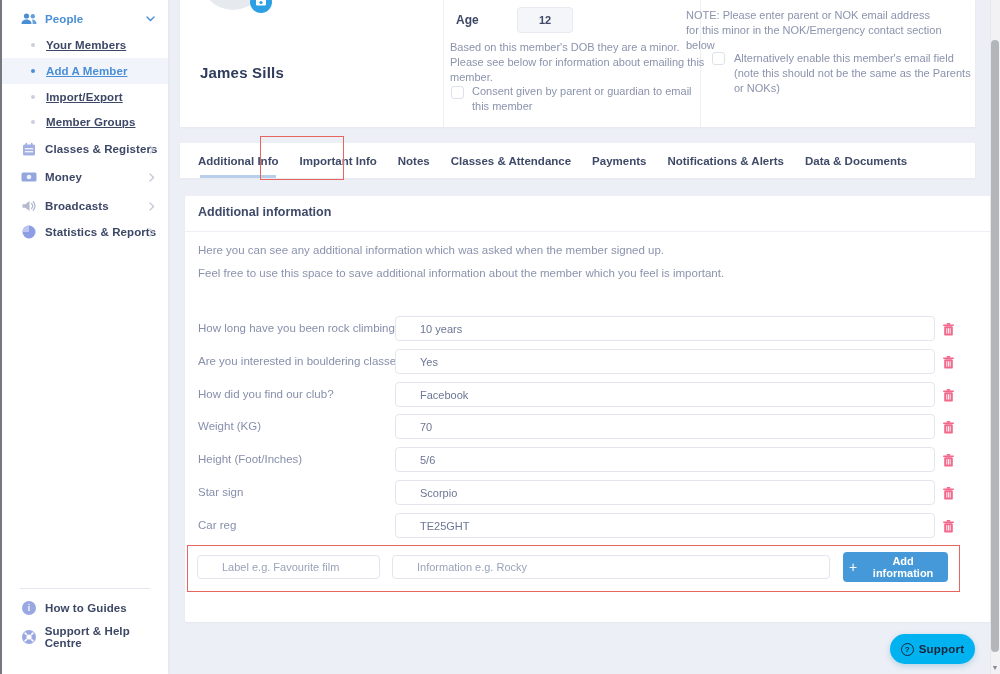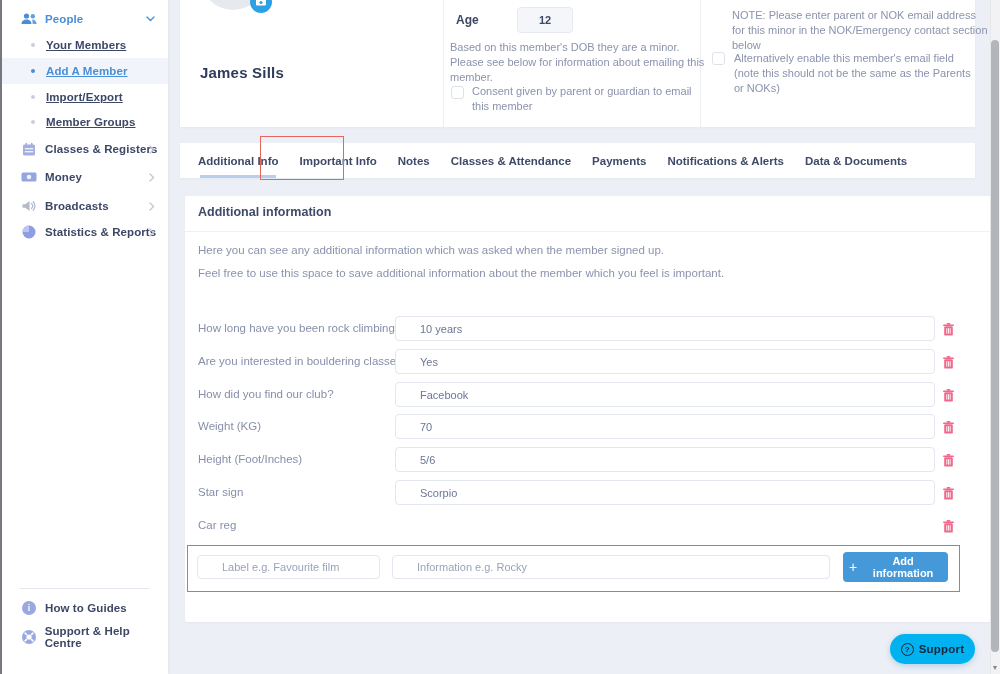--- a/index.html
+++ b/index.html
@@ -38,21 +38,21 @@
   .vdiv{position:absolute;top:0;width:1px;height:127px;background:#edeff4;}
   .age-label{position:absolute;left:276px;top:13px;font-size:12px;font-weight:700;color:#3d4766;}
   .age-box{position:absolute;left:337px;top:7px;width:56px;height:26px;background:#f5f6f9;
     border:1px solid #e8eaf1;border-radius:4px;box-sizing:border-box;
     display:flex;align-items:center;justify-content:center;font-size:11px;font-weight:600;color:#3d4766;}
   .muted{font-size:11px;color:#8b93ad;line-height:15px;}
   .minor-note{position:absolute;left:270px;top:40px;width:258px;}
   .cb{position:absolute;width:13px;height:13px;background:#fff;border:1px solid #dde1ea;border-radius:3px;box-sizing:border-box;}
   .consent-cb{left:271px;top:86px;}
   .consent-label{position:absolute;left:292px;top:84px;width:228px;}
-  .nok-note{position:absolute;left:552px;top:8px;width:258px;}
+  .nok-note{position:absolute;left:506px;top:8px;width:258px;}
   .alt-cb{left:532px;top:52px;}
   .alt-label{position:absolute;left:554px;top:51px;width:240px;}
   
   .tabbar{position:absolute;left:180px;top:143px;width:795px;height:35px;background:#fff;
     display:flex;align-items:center;padding-left:18px;box-sizing:border-box;gap:21px;
     box-shadow:0 1px 2px rgba(40,50,80,.04);}
   .tab{position:relative;height:35px;display:flex;align-items:center;font-size:11.5px;font-weight:600;color:#3f4a68;cursor:pointer;white-space:nowrap;}
   .tab.active::after{content:'';position:absolute;left:2px;right:2px;bottom:0;height:3px;background:#b7cfeb;}
   .anno{position:absolute;border:1.5px solid #e8655f;box-sizing:border-box;z-index:20;pointer-events:none;}
   .anno-tab{left:260px;top:136px;width:84px;height:44px;}
@@ -367,20 +367,21 @@
           <g stroke="#fff" stroke-width="0.9">
             <line x1="3.8" y1="5.2" x2="3.8" y2="10.6"></line>
             <line x1="5.5" y1="5.2" x2="5.5" y2="10.6"></line>
             <line x1="7.2" y1="5.2" x2="7.2" y2="10.6"></line>
           </g>
         </svg>
     </button>
   </div>
   <div class="frow" style="top:317px">
     <span class="flabel">Car reg</span>
+    <input class="tinput" value="TE25GHT" style="">
     <button class="trash-btn">
       <svg width="11" height="13" viewBox="0 0 11 13">
           <g fill="#f2688c">
             <rect x="1.2" y="3.2" width="8.6" height="9.4" rx="1.2"></rect>
             <rect x="0" y="1.4" width="11" height="1.5" rx="0.75"></rect>
             <rect x="3.6" y="0" width="3.8" height="1.8" rx="0.9"></rect>
           </g>
           <g stroke="#fff" stroke-width="0.9">
             <line x1="3.8" y1="5.2" x2="3.8" y2="10.6"></line>
             <line x1="5.5" y1="5.2" x2="5.5" y2="10.6"></line>

